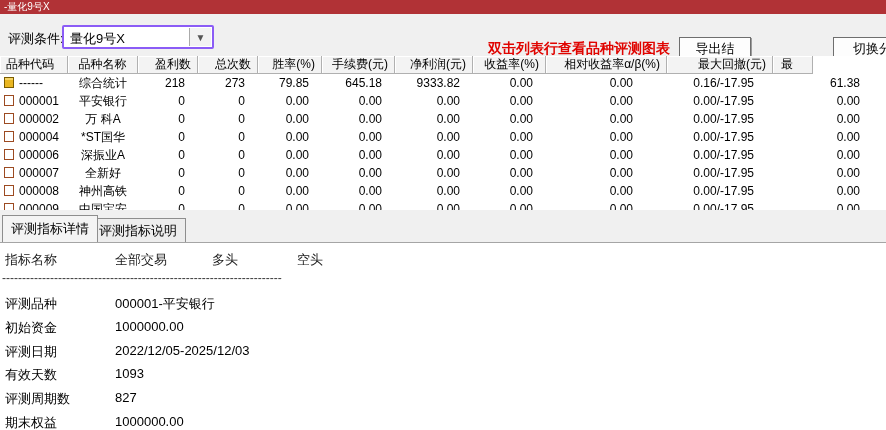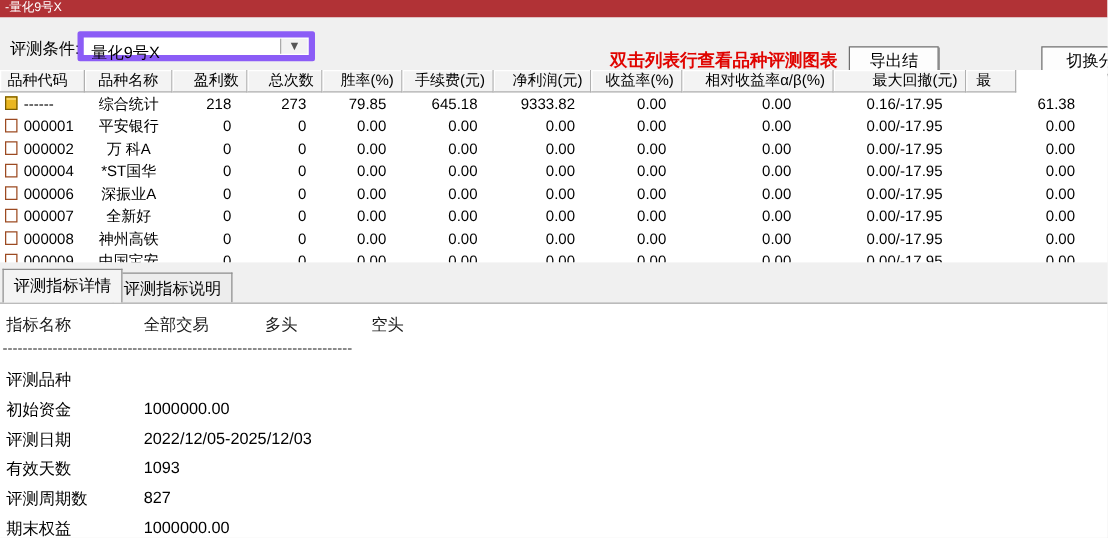--- a/index.html
+++ b/index.html
@@ -7,22 +7,22 @@
        font-family:"Liberation Sans","DejaVu Sans",sans-serif;-webkit-font-smoothing:antialiased;}
   .app{position:relative;width:886px;height:430px;background:#f0f0f0;}
 
   
   .titlebar{position:absolute;left:0;top:0;width:886px;height:14px;background:#b13236;
             color:#fff;font-size:10px;line-height:14px;padding-left:4px;box-sizing:border-box;}
 
   
   .toolbar{position:absolute;left:0;top:14px;width:886px;height:42px;background:#f0f0f0;}
   .cond-label{position:absolute;left:8px;top:16px;font-size:13px;color:#000;}
-  .combo{position:absolute;left:62px;top:11px;width:190px;height:24px;background:#fff;
-         border:5px solid #8b5cf6;border-radius:2px;box-sizing:border-box;}
+  .combo{position:absolute;left:62px;top:11px;width:152px;height:24px;background:#fff;
+         border:2px solid #8b5cf6;border-radius:2px;box-sizing:border-box;}
   .combo-text{position:absolute;left:6px;top:3px;font-size:13px;color:#000;}
   .combo-btn{position:absolute;right:1px;top:1px;bottom:1px;width:21px;background:#f2f2f2;
              border-left:1px solid #aaa;display:flex;align-items:center;justify-content:center;
              color:#555;font-size:10px;}
   .hint{position:absolute;left:488px;top:26px;font-size:14px;font-weight:600;color:#e00400;}
   .btn{position:absolute;top:23px;height:23px;background:#fdfdfd;border:1px solid #6e6e6e;
        box-shadow:1px 1px 0 rgba(0,0,0,.35);font-size:13px;color:#000;text-align:center;
        line-height:21px;box-sizing:border-box;padding:0 10px;}
   .btn-export{left:679px;width:72px;}
   .btn-switch{left:833px;width:92px;}
@@ -243,20 +243,21 @@
   </div>
 
   <div class="details">
     <span class="dhead dh0">指标名称</span>
     <span class="dhead dh1">全部交易</span>
     <span class="dhead dh2">多头</span>
     <span class="dhead dh3">空头</span>
     <div class="dsep">----------------------------------------------------------------------</div>
 
     <span class="drow-label dr0">评测品种</span>
+    <span class="drow-value dr0">000001-平安银行</span>
     <span class="drow-label dr1">初始资金</span>
     <span class="drow-value dr1">1000000.00</span>
     <span class="drow-label dr2">评测日期</span>
     <span class="drow-value dr2">2022/12/05-2025/12/03</span>
     <span class="drow-label dr3">有效天数</span>
     <span class="drow-value dr3">1093</span>
     <span class="drow-label dr4">评测周期数</span>
     <span class="drow-value dr4">827</span>
     <span class="drow-label dr5">期末权益</span>
     <span class="drow-value dr5">1000000.00</span>

